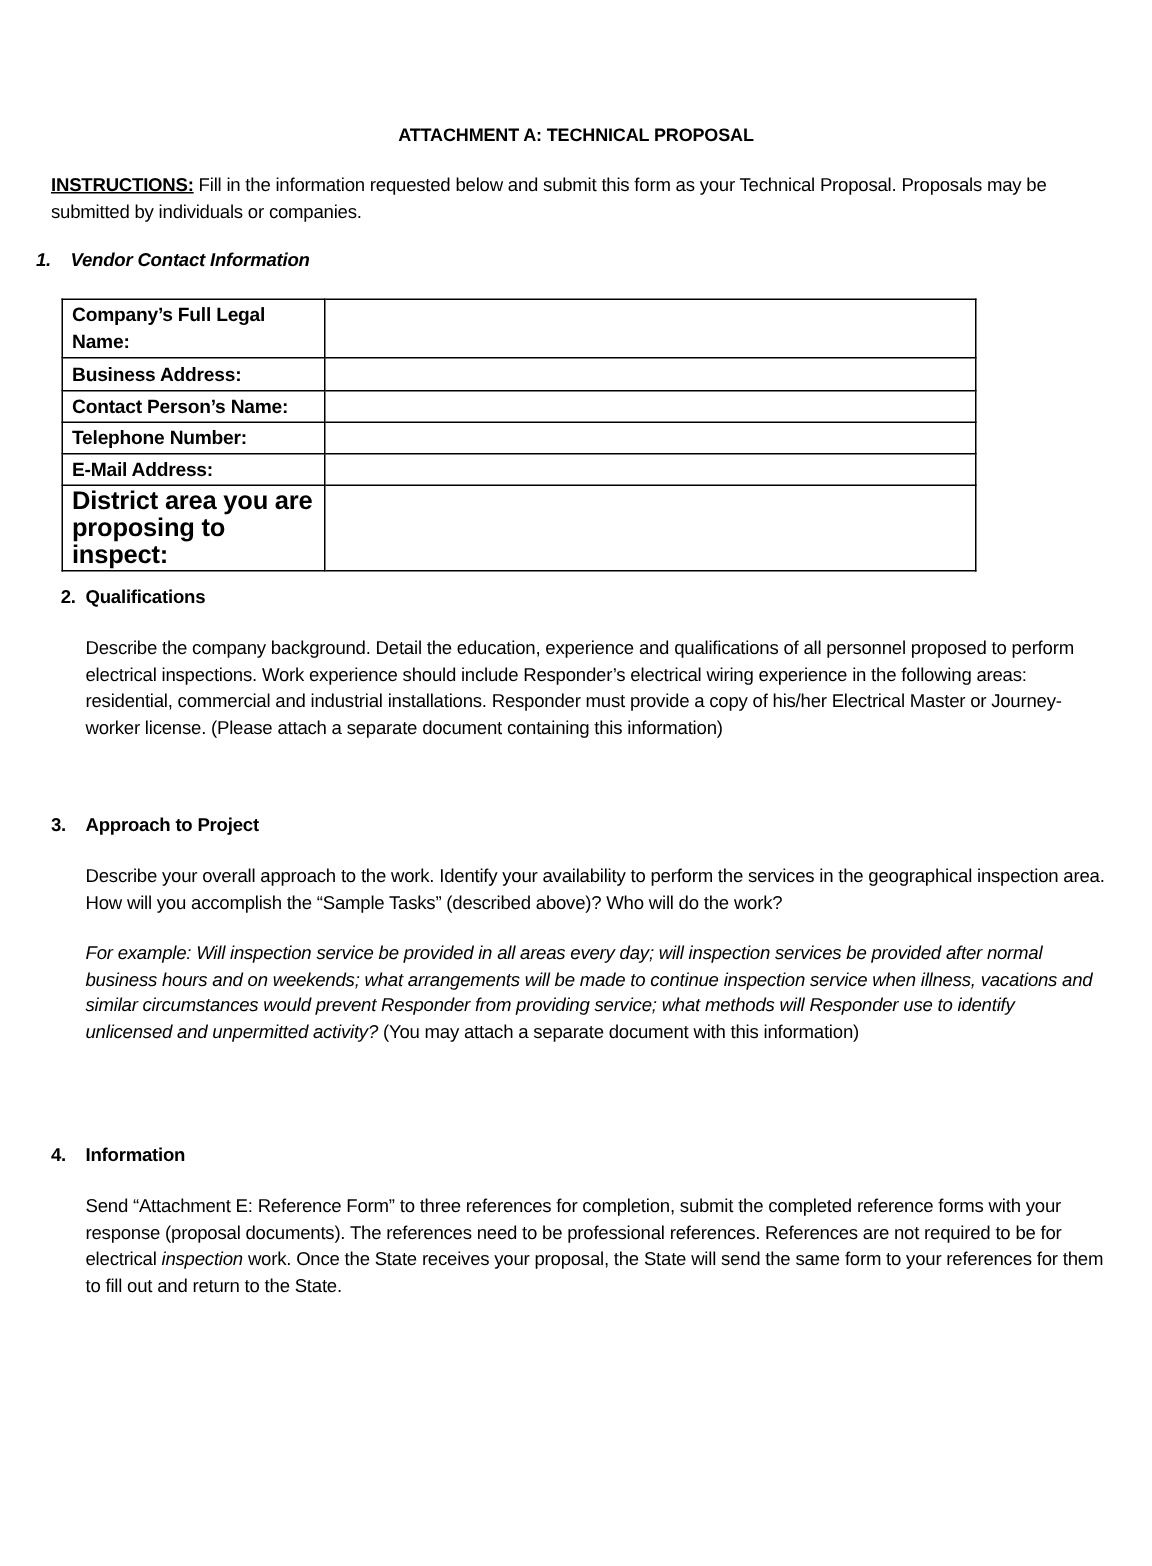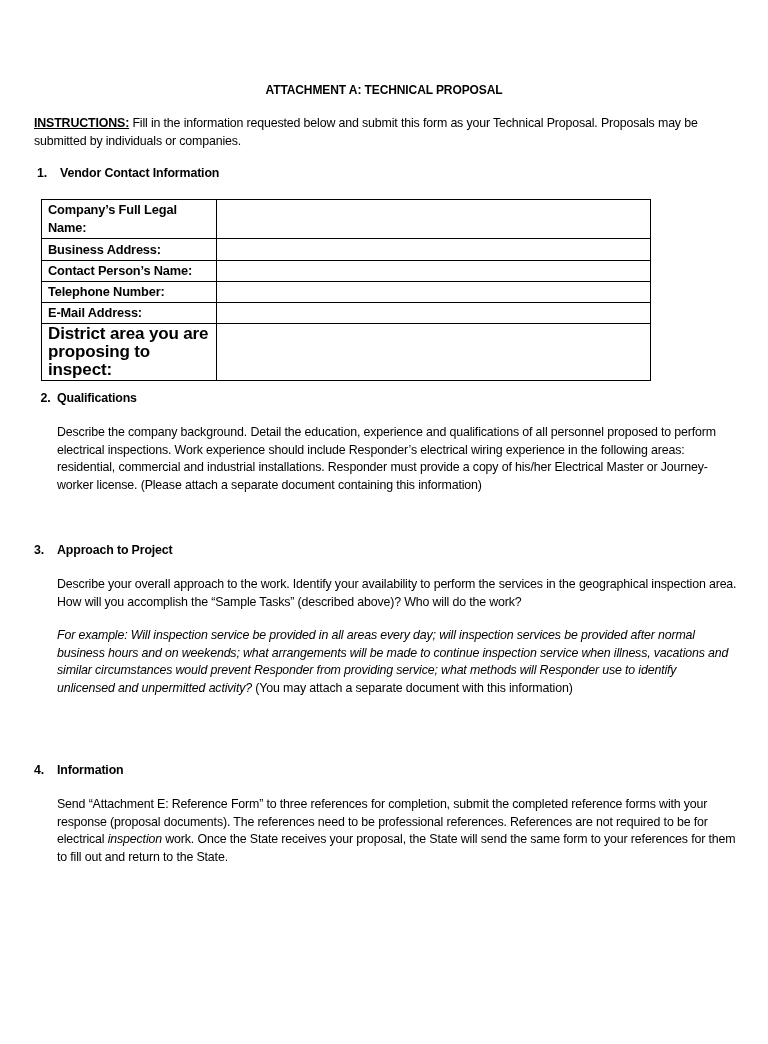--- a/index.html
+++ b/index.html
@@ -24,21 +24,21 @@
 </style>
 </head>
 <body>
 
 <div class="page">
 
   <div class="abs title">ATTACHMENT A: TECHNICAL PROPOSAL</div>
 
   <div class="abs para instr"><span class="lbl">INSTRUCTIONS:</span><span> Fill in the information requested below and submit this form as your Technical Proposal. Proposals may be submitted by individuals or companies.</span></div>
 
-  <div class="abs sect" style="top:166px; left:37px;"><span class="num">1.</span><span>Vendor Contact Information</span></div>
+  <div class="abs sect" style="top:166px; left:24px;font-style:italic;"><span class="num">1.</span><span>Vendor Contact Information</span></div>
 
   <table class="vendor">
     <tbody>
         <tr style="height:38px;">
       <td class="lbl">Company’s Full Legal Name:</td>
       <td class="val">
             <input class="field" type="text" value="" style="">
           </td>
     </tr>
     <tr style="height:22px;">

